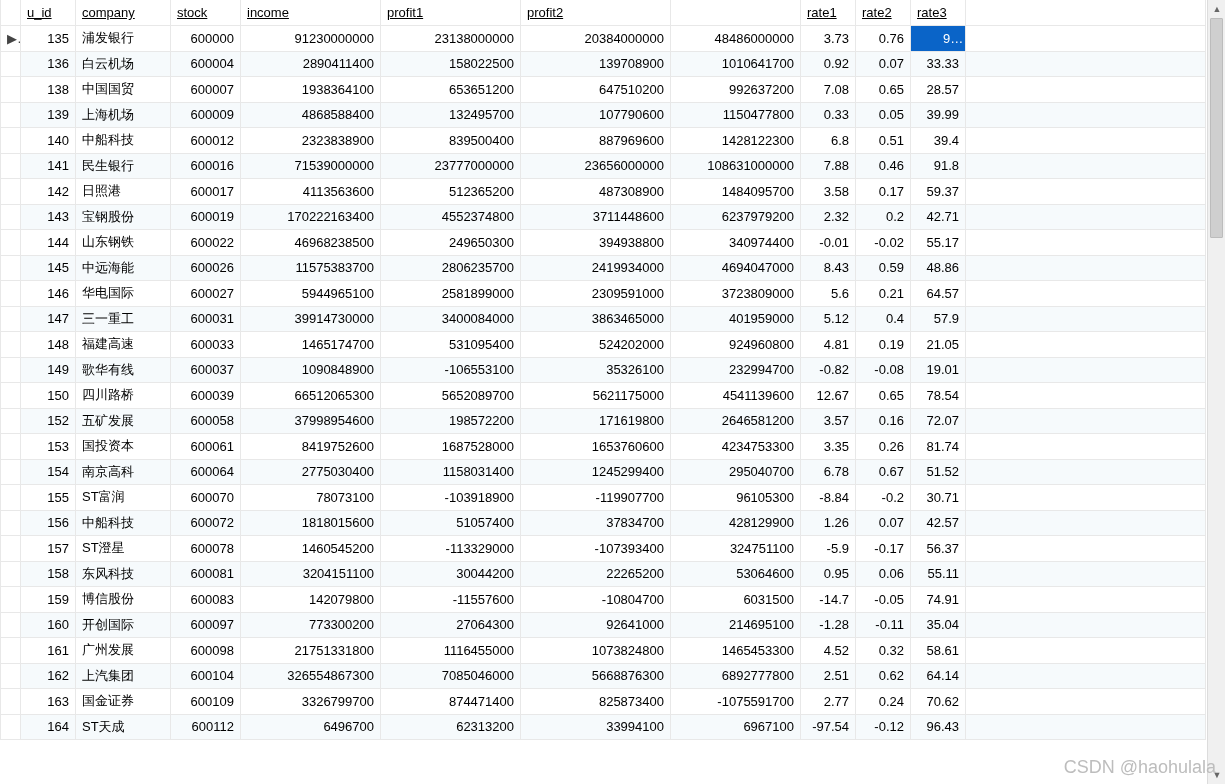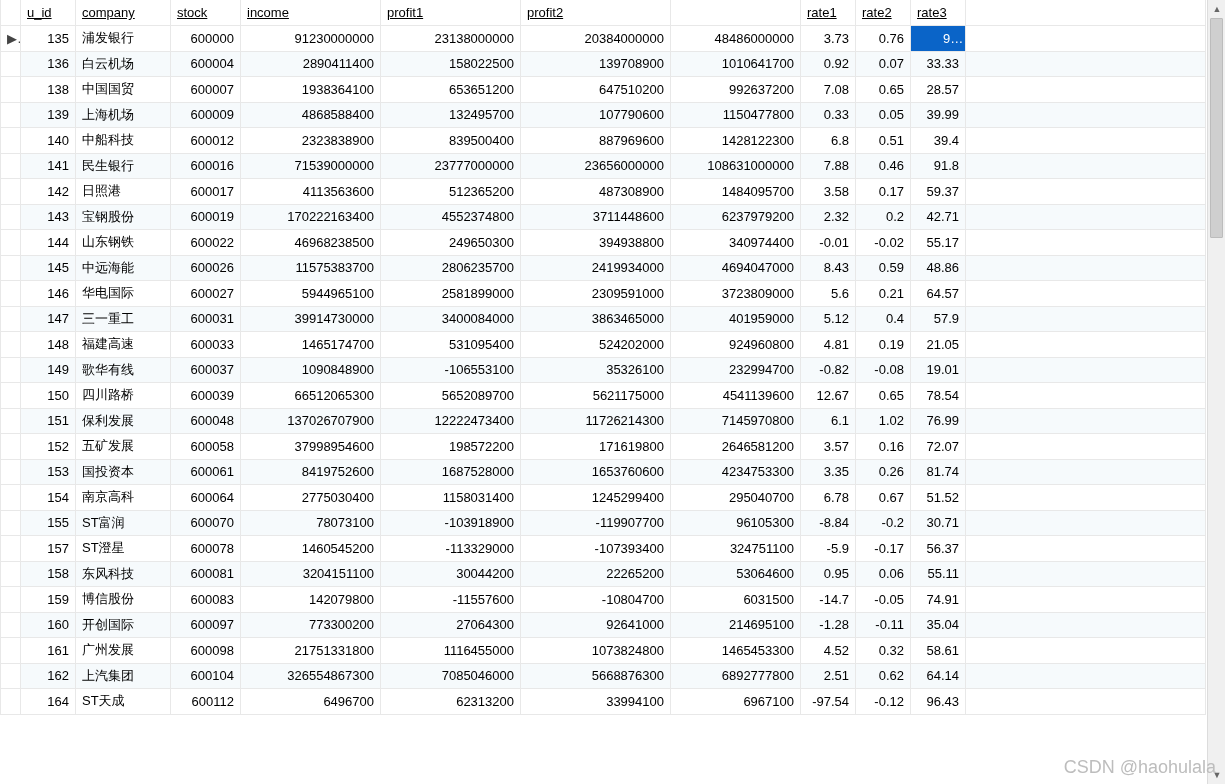--- a/index.html
+++ b/index.html
@@ -354,34 +354,20 @@
           <td class="num">5652089700</td>
           <td class="num">5621175000</td>
           <td class="num">4541139600</td>
           <td class="num">12.67</td>
           <td class="num">0.65</td>
           <td class="num">78.54</td>
           <td></td>
         </tr>
         <tr>
           <td class="rowmarker"></td>
-          <td class="num">151</td>
-          <td>保利发展</td>
-          <td class="num">600048</td>
-          <td class="num">137026707900</td>
-          <td class="num">12222473400</td>
-          <td class="num">11726214300</td>
-          <td class="num">7145970800</td>
-          <td class="num">6.1</td>
-          <td class="num">1.02</td>
-          <td class="num">76.99</td>
-          <td></td>
-        </tr>
-        <tr>
-          <td class="rowmarker"></td>
           <td class="num">152</td>
           <td>五矿发展</td>
           <td class="num">600058</td>
           <td class="num">37998954600</td>
           <td class="num">198572200</td>
           <td class="num">171619800</td>
           <td class="num">2646581200</td>
           <td class="num">3.57</td>
           <td class="num">0.16</td>
           <td class="num">72.07</td>
@@ -424,20 +410,34 @@
           <td class="num">-103918900</td>
           <td class="num">-119907700</td>
           <td class="num">96105300</td>
           <td class="num">-8.84</td>
           <td class="num">-0.2</td>
           <td class="num">30.71</td>
           <td></td>
         </tr>
         <tr>
           <td class="rowmarker"></td>
+          <td class="num">156</td>
+          <td>中船科技</td>
+          <td class="num">600072</td>
+          <td class="num">1818015600</td>
+          <td class="num">51057400</td>
+          <td class="num">37834700</td>
+          <td class="num">428129900</td>
+          <td class="num">1.26</td>
+          <td class="num">0.07</td>
+          <td class="num">42.57</td>
+          <td></td>
+        </tr>
+        <tr>
+          <td class="rowmarker"></td>
           <td class="num">157</td>
           <td>ST澄星</td>
           <td class="num">600078</td>
           <td class="num">1460545200</td>
           <td class="num">-113329000</td>
           <td class="num">-107393400</td>
           <td class="num">324751100</td>
           <td class="num">-5.9</td>
           <td class="num">-0.17</td>
           <td class="num">56.37</td>
@@ -504,20 +504,34 @@
           <td class="num">162</td>
           <td>上汽集团</td>
           <td class="num">600104</td>
           <td class="num">326554867300</td>
           <td class="num">7085046000</td>
           <td class="num">5668876300</td>
           <td class="num">6892777800</td>
           <td class="num">2.51</td>
           <td class="num">0.62</td>
           <td class="num">64.14</td>
+          <td></td>
+        </tr>
+        <tr>
+          <td class="rowmarker"></td>
+          <td class="num">163</td>
+          <td>国金证券</td>
+          <td class="num">600109</td>
+          <td class="num">3326799700</td>
+          <td class="num">874471400</td>
+          <td class="num">825873400</td>
+          <td class="num">-1075591700</td>
+          <td class="num">2.77</td>
+          <td class="num">0.24</td>
+          <td class="num">70.62</td>
           <td></td>
         </tr>
         <tr>
           <td class="rowmarker"></td>
           <td class="num">164</td>
           <td>ST天成</td>
           <td class="num">600112</td>
           <td class="num">6496700</td>
           <td class="num">62313200</td>
           <td class="num">33994100</td>

